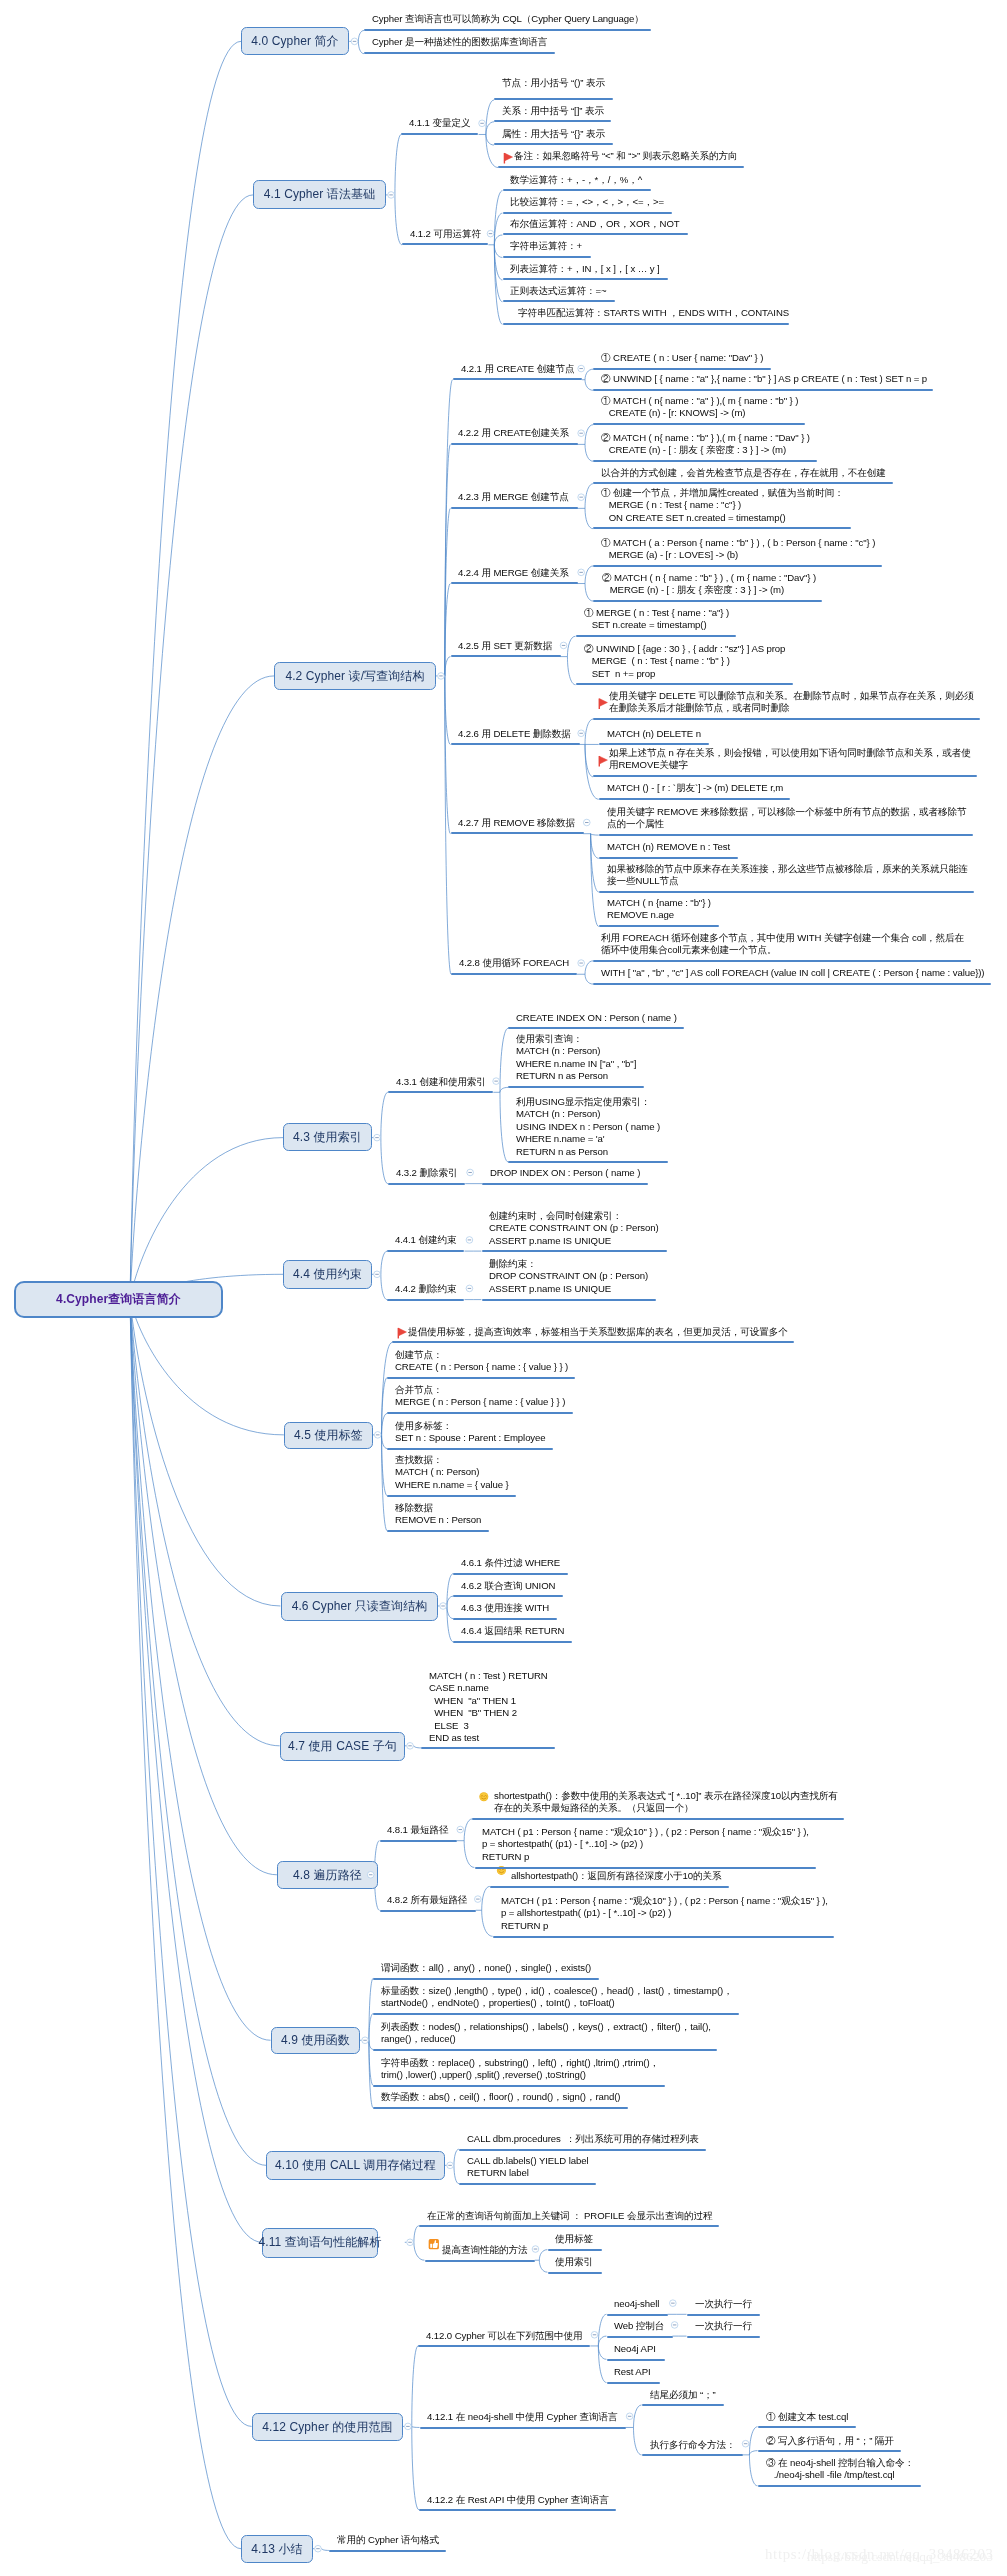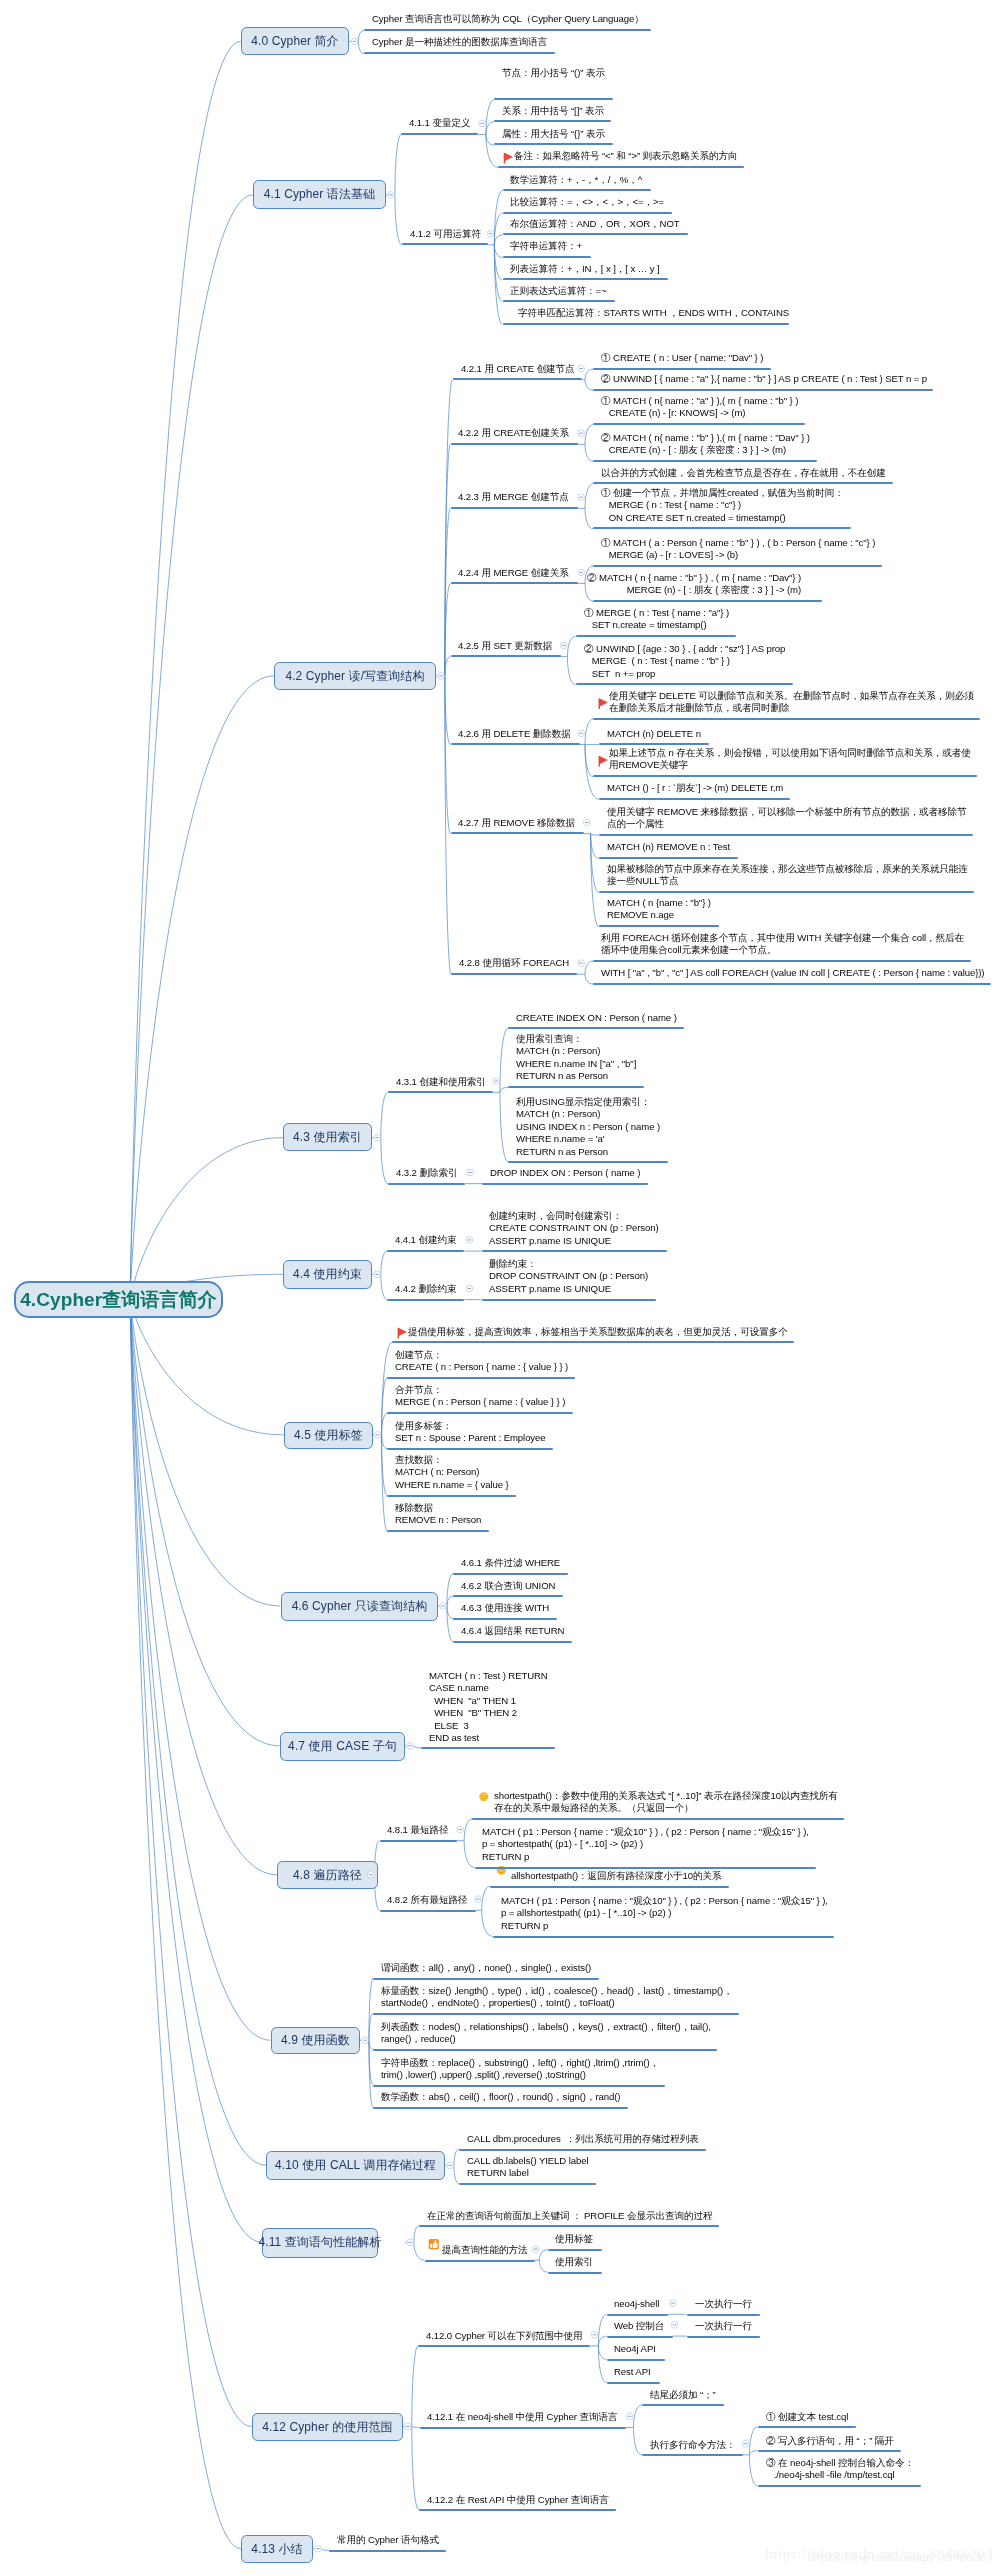--- a/index.html
+++ b/index.html
@@ -4,21 +4,21 @@
 <title>4.Cypher查询语言简介</title>
 <style>
 html,body{margin:0;padding:0;background:#ffffff;}
 body{width:1007px;height:2576px;position:relative;overflow:hidden;
      font-family:"Liberation Sans",sans-serif;}
 #stage{position:absolute;left:0;top:0;width:1007px;height:2576px;}
 svg#links,svg#links-top{position:absolute;left:0;top:0;width:1007px;height:2576px;pointer-events:none;}
 .box{position:absolute;box-sizing:border-box;border:1.4px solid #4e86c8;background:#dce6f1;
      border-radius:5.6px;color:#1f3864;display:flex;align-items:center;justify-content:center;
      white-space:nowrap;font-size:12px;letter-spacing:0.1px;}
-.box.root{border-width:2.1px;border-radius:15px;font-weight:bold;color:#0f766e;font-size:19px;}
+.box.root{border-width:2.1px;border-radius:10px;font-weight:bold;color:#4c1d95;font-size:12px;}
 .tn{position:absolute;white-space:pre;color:#0a0a0a;line-height:12.4px;font-size:9.6px;letter-spacing:-0.1px;}
 .ul{position:absolute;height:2.1px;background:#4e86c8;border-radius:1.1px;}
 .wm{position:absolute;white-space:nowrap;font-family:"Liberation Serif",serif;font-size:14.8px;color:#f0f0f0;letter-spacing:0.7px;}
 .wm1{left:765px;top:2546px;}
 .wm2{left:807px;top:2549px;font-size:13.4px;letter-spacing:0;}
 </style>
 </head>
 <body>
 
 <div id="stage">
@@ -264,21 +264,21 @@
       </div>
       <div class="box" style="left: 241px; top: 2535px; width: 72px; height: 28px;">
         <span>4.13 小结</span>
       </div>
       <div class="tn" style="left: 372px; top: 13.2px;"><div>Cypher 查询语言也可以简称为 CQL（Cypher Query Language）</div></div>
       <div class="ul" style="left: 364px; top: 29px; width: 287px;"></div>
       <div class="tn" style="left: 372px; top: 36px;"><div>Cypher 是一种描述性的图数据库查询语言</div></div>
       <div class="ul" style="left: 364px; top: 52px; width: 191px;"></div>
       <div class="tn" style="left: 409px; top: 117px;"><div>4.1.1 变量定义</div></div>
       <div class="ul" style="left: 401px; top: 133px; width: 77px;"></div>
-      <div class="tn" style="left: 502px; top: 67px;"><div>节点：用小括号 “()” 表示</div></div>
+      <div class="tn" style="left: 502px; top: 77px;"><div>节点：用小括号 “()” 表示</div></div>
       <div class="ul" style="left: 494px; top: 98px; width: 119px;"></div>
       <div class="tn" style="left: 502px; top: 105px;"><div>关系：用中括号 “[]” 表示</div></div>
       <div class="ul" style="left: 494px; top: 120px; width: 117px;"></div>
       <div class="tn" style="left: 502px; top: 128px;"><div>属性：用大括号 “{}” 表示</div></div>
       <div class="ul" style="left: 494px; top: 143px; width: 119px;"></div>
       <div class="tn" style="left: 514px; top: 150px;"><div>备注：如果忽略符号 “&lt;” 和 “&gt;” 则表示忽略关系的方向</div></div>
       <div class="ul" style="left: 498px; top: 166px; width: 246px;"></div>
       <div class="tn" style="left: 410px; top: 228px;"><div>4.1.2 可用运算符</div></div>
       <div class="ul" style="left: 402px; top: 243px; width: 86px;"></div>
       <div class="tn" style="left: 510px; top: 174px;"><div>数学运算符：+，-，*，/，%，^</div></div>
@@ -310,21 +310,21 @@
       <div class="tn" style="left: 458px; top: 491px;"><div>4.2.3 用 MERGE 创建节点</div></div>
       <div class="ul" style="left: 451px; top: 507px; width: 127px;"></div>
       <div class="tn" style="left: 601px; top: 467px;"><div>以合并的方式创建，会首先检查节点是否存在，存在就用，不在创建</div></div>
       <div class="ul" style="left: 593px; top: 482px; width: 300px;"></div>
       <div class="tn" style="left: 601px; top: 487px;"><div>① 创建一个节点，并增加属性created，赋值为当前时间：</div><div>   MERGE ( n : Test { name : "c"} )</div><div>   ON CREATE SET n.created = timestamp()</div></div>
       <div class="ul" style="left: 593px; top: 527px; width: 258px;"></div>
       <div class="tn" style="left: 458px; top: 567px;"><div>4.2.4 用 MERGE 创建关系</div></div>
       <div class="ul" style="left: 451px; top: 582px; width: 127px;"></div>
       <div class="tn" style="left: 601px; top: 537px;"><div>① MATCH ( a : Person { name : "b" } ) , ( b : Person { name : "c"} )</div><div>   MERGE (a) - [r : LOVES] -&gt; (b)</div></div>
       <div class="ul" style="left: 593px; top: 565px; width: 289px;"></div>
-      <div class="tn" style="left: 587px; top: 572px; text-align: right;"><div>② MATCH ( n { name : "b" } ) , ( m { name : "Dav"} )</div><div>   MERGE (n) - [ : 朋友 { 亲密度 : 3 } ] -&gt; (m)</div></div>
+      <div class="tn" style="left: 602px; top: 572px;"><div>② MATCH ( n { name : "b" } ) , ( m { name : "Dav"} )</div><div>   MERGE (n) - [ : 朋友 { 亲密度 : 3 } ] -&gt; (m)</div></div>
       <div class="ul" style="left: 593px; top: 600px; width: 229px;"></div>
       <div class="tn" style="left: 458px; top: 640px;"><div>4.2.5 用 SET 更新数据</div></div>
       <div class="ul" style="left: 451px; top: 655px; width: 110px;"></div>
       <div class="tn" style="left: 584px; top: 607px;"><div>① MERGE ( n : Test { name : "a"} )</div><div>   SET n.create = timestamp()</div></div>
       <div class="ul" style="left: 576px; top: 635px; width: 160px;"></div>
       <div class="tn" style="left: 584px; top: 643px;"><div>② UNWIND [ {age : 30 } , { addr : "sz"} ] AS prop</div><div>   MERGE  ( n : Test { name : "b" } )</div><div>   SET  n += prop</div></div>
       <div class="ul" style="left: 576px; top: 683px; width: 217px;"></div>
       <div class="tn" style="left: 458px; top: 728px;"><div>4.2.6 用 DELETE 删除数据</div></div>
       <div class="ul" style="left: 451px; top: 743px; width: 129px;"></div>
       <div class="tn" style="left: 609px; top: 690px;"><div>使用关键字 DELETE 可以删除节点和关系。在删除节点时，如果节点存在关系，则必须</div><div>在删除关系后才能删除节点，或者同时删除</div></div>

